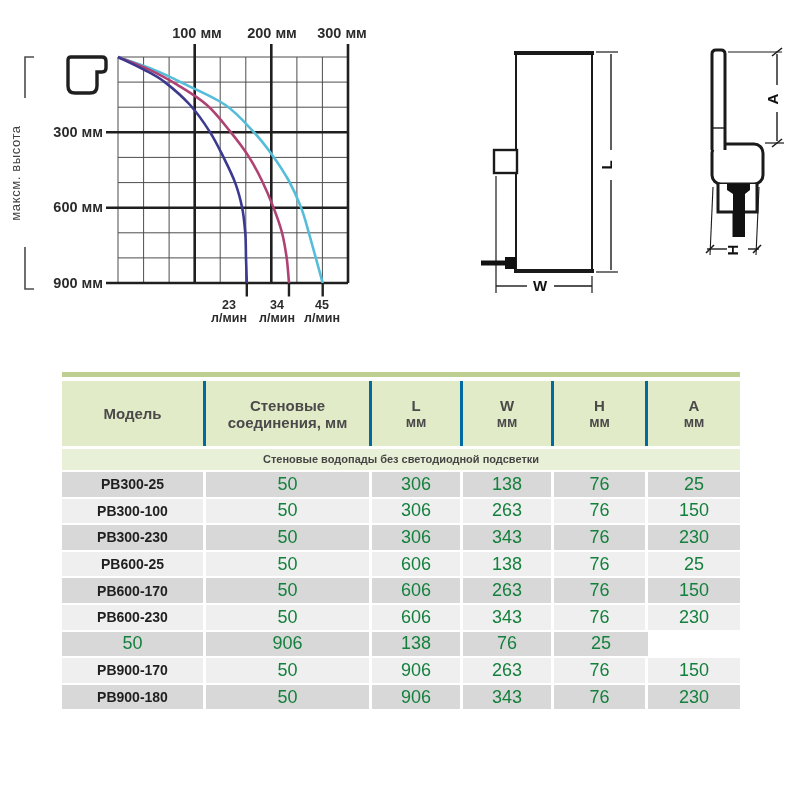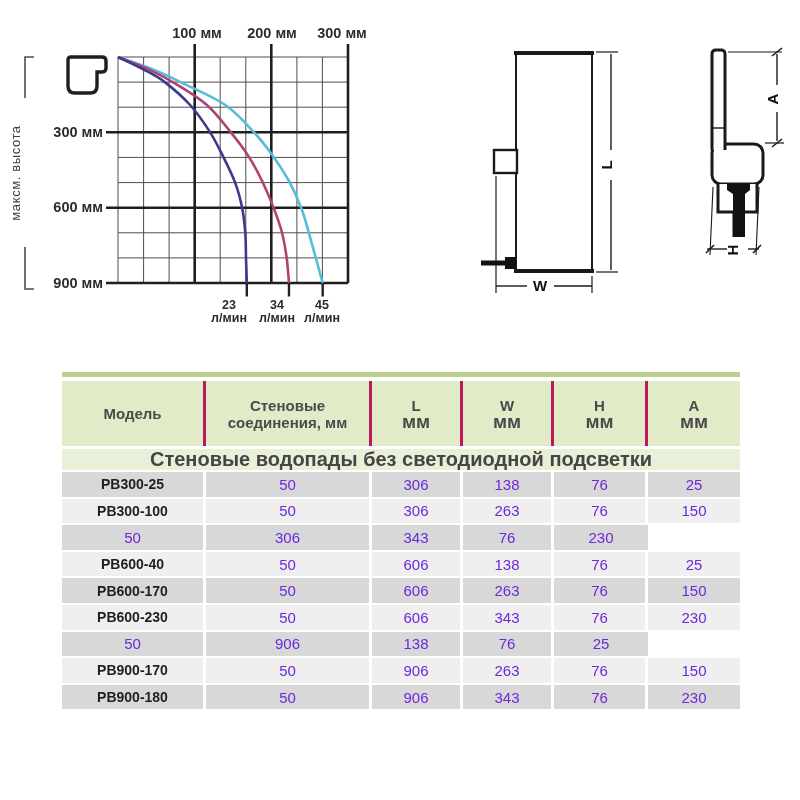--- a/index.html
+++ b/index.html
@@ -11,28 +11,28 @@
   .flow-lab{font-size:12.5px;font-weight:600;fill:#2b2b2b;}
   .axis-title{font-size:13px;fill:#3f3f3f;letter-spacing:.6px;}
   .dim-lab{font-size:15px;font-weight:bold;fill:#101010;}
 
   #spec-table{position:absolute;left:62px;top:372px;width:678px;}
   .greenbar{height:5px;background:#becf92;margin-bottom:4px;}
   .tgrid{display:grid;grid-template-columns:144px 166px 91px 91px 94px 92px;}
   .thead{margin-bottom:3px;}
   .hcell{background:#e2ebc7;height:65px;display:flex;flex-direction:column;
          align-items:center;justify-content:center;box-sizing:border-box;}
-  .hcell:not(:last-child){border-right:3px solid #be185d;}
+  .hcell:not(:last-child){border-right:3px solid #0369a1;}
   .h1{font-size:15px;font-weight:bold;color:#4a4a4a;line-height:17px;text-align:center;}
-  .h2{font-size:19px;font-weight:bold;color:#4a4a4a;line-height:16px;text-align:center;}
+  .h2{font-size:14px;font-weight:bold;color:#4a4a4a;line-height:16px;text-align:center;}
   .subhead{background:#e9f0d8;height:21px;line-height:21px;text-align:center;
-           font-size:20px;font-weight:bold;color:#454545;}
+           font-size:11px;font-weight:bold;color:#454545;}
   .trow{margin-top:2px;}
   .cell{height:24.6px;display:flex;align-items:center;justify-content:center;
-        font-size:15px;color:#6d28d9;box-sizing:border-box;}
+        font-size:18px;color:#15803d;box-sizing:border-box;}
   .cell:not(:last-child){border-right:3px solid #fff;}
   .trow.odd .cell{background:#d8d8d8;}
   .trow.even .cell{background:#efefef;}
   .model{font-weight:bold;color:#1f1f1f;font-size:14px;}
 </style>
 </head>
 <body>
 
 <div id="page">
 
@@ -185,28 +185,29 @@
     </div>
     <div class="tgrid trow even">
       <div class="cell model">PB300-100</div>
       <div class="cell">50</div>
       <div class="cell">306</div>
       <div class="cell">263</div>
       <div class="cell">76</div>
       <div class="cell">150</div>
     </div>
     <div class="tgrid trow odd">
+      <div class="cell model">PB300-230</div>
       <div class="cell">50</div>
       <div class="cell">306</div>
       <div class="cell">343</div>
       <div class="cell">76</div>
       <div class="cell">230</div>
     </div>
     <div class="tgrid trow even">
-      <div class="cell model">PB600-40</div>
+      <div class="cell model">PB600-25</div>
       <div class="cell">50</div>
       <div class="cell">606</div>
       <div class="cell">138</div>
       <div class="cell">76</div>
       <div class="cell">25</div>
     </div>
     <div class="tgrid trow odd">
       <div class="cell model">PB600-170</div>
       <div class="cell">50</div>
       <div class="cell">606</div>

